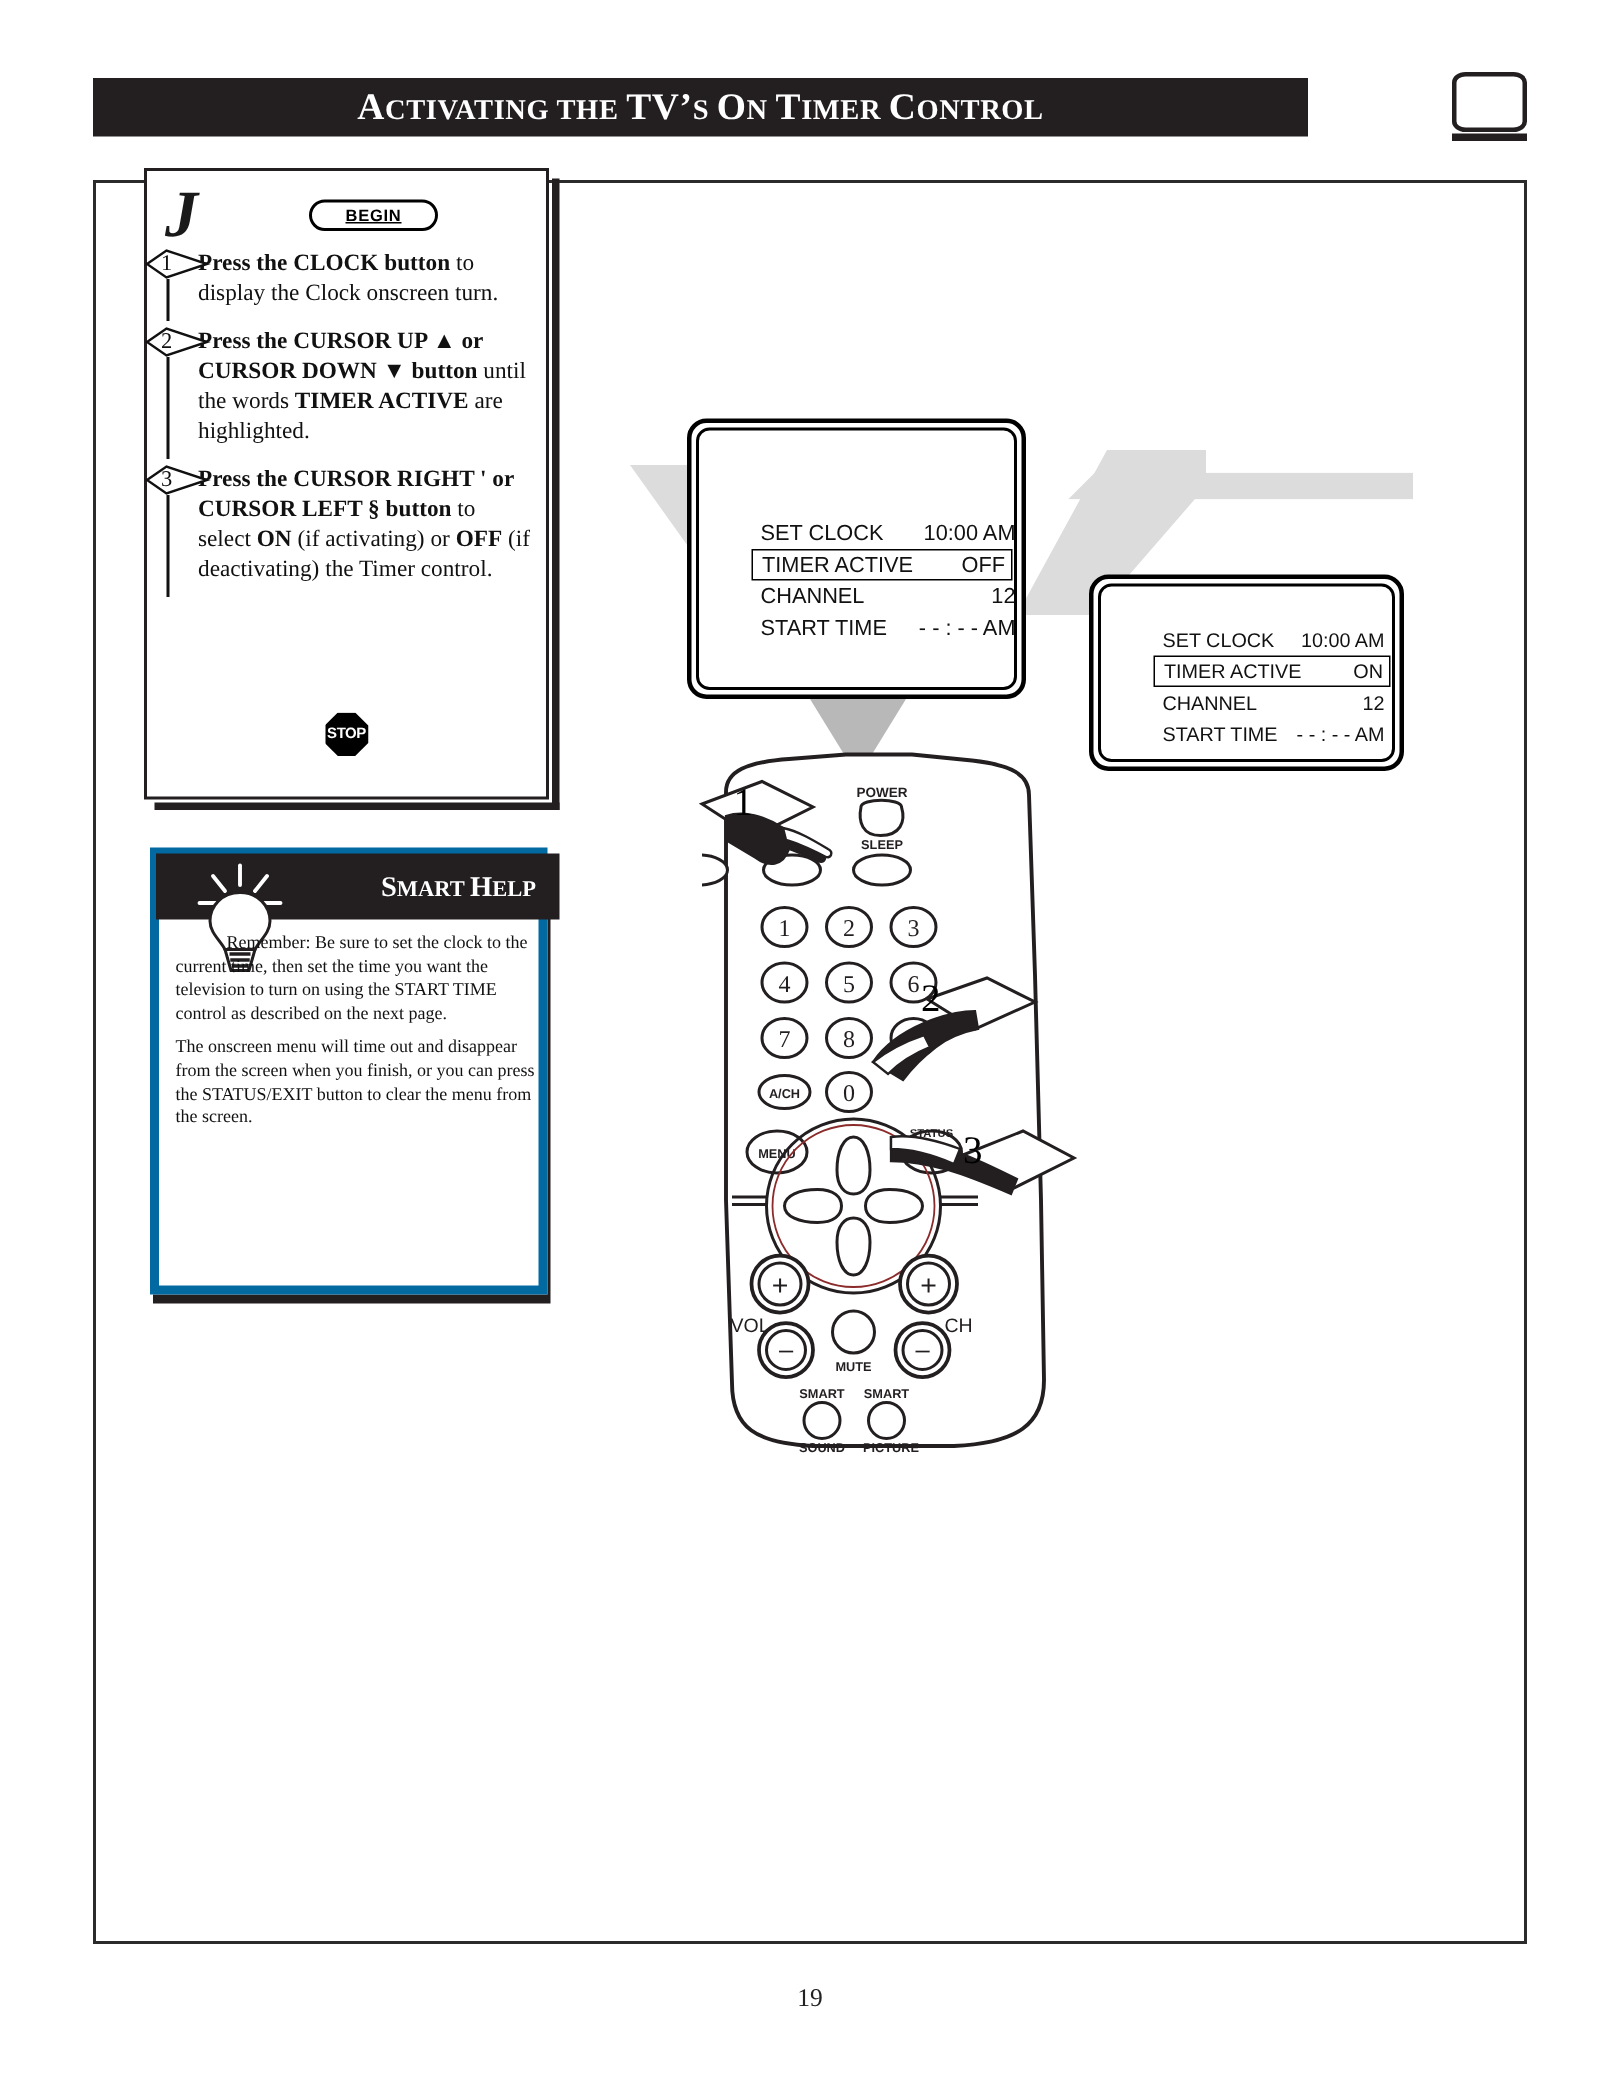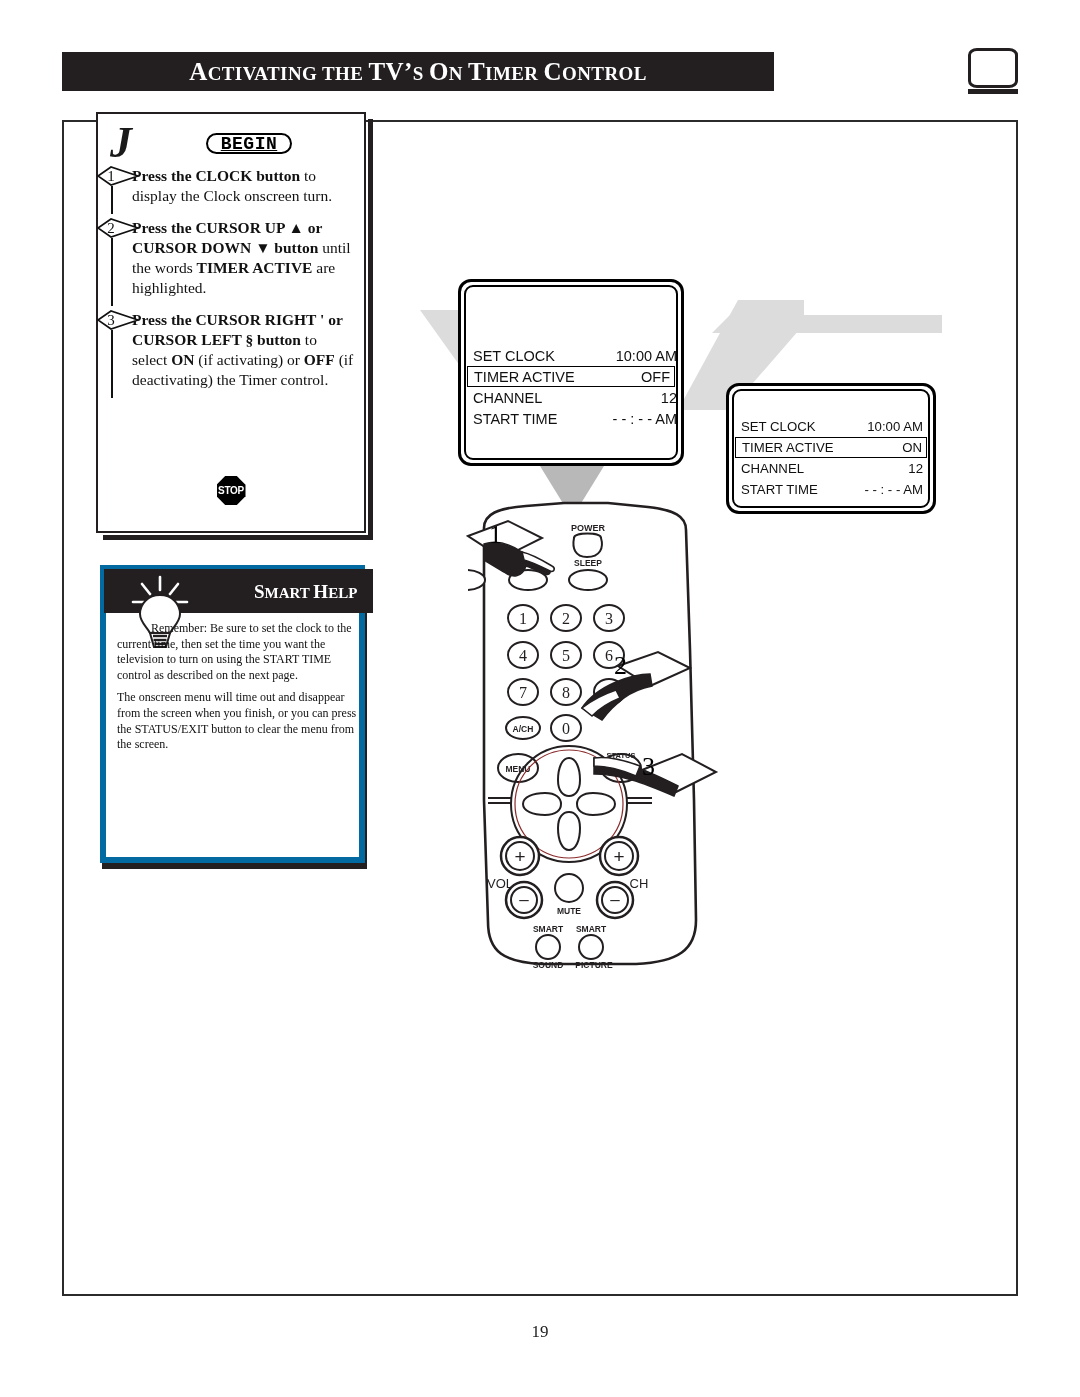--- a/index.html
+++ b/index.html
@@ -5,21 +5,21 @@
   * { box-sizing: border-box; }
   html, body { margin:0; padding:0; }
   body {
     width:1080px; height:1397px; background:#ffffff;
     font-family:"Liberation Serif", serif;
     position:relative; overflow:hidden;
   }
 
   
   #header-bar{
-    position:absolute; left:62px; top:52px; width:712px; height:39px;
+    position:absolute; left:62px; top:52px; width:810px; height:39px;
     background:#231f20;
   }
   #header-title{
     color:#fff; text-align:center; line-height:39px;
     font-family:"Liberation Serif", serif;
     font-size:25px; font-weight:bold; letter-spacing:.4px;
     white-space:nowrap;
   }
   #header-title .sc{ font-size:19px; }
   #tv-icon-wrap{
@@ -60,22 +60,22 @@
     float:left; font-size:44px; line-height:36px;
     font-weight:bold; font-style:italic; padding:2px 2px 0 2px;
     font-family:"Liberation Serif", serif;
   }
   #begin-badge{
     margin:10px auto 0 auto; width:86px; height:21px;
     border:2px solid #000; border-radius:11px;
     display:flex; align-items:center; justify-content:center;
   }
   #begin-badge span{
-    font-family:Liberation Mono, monospace;
-    font-size:18px; font-weight:bold; letter-spacing:.5px;
+    font-family:Liberation Sans, sans-serif;
+    font-size:11px; font-weight:bold; letter-spacing:.5px;
     text-decoration:underline;
   }
   .step{
     position:relative; padding:0 9px 0 34px; margin-top:12px;
     font-size:15.5px; line-height:1.29; color:#111;
   }
   .step .num{
     position:absolute; left:-1px; top:0px; width:44px; height:20px;
   }
   .step .num svg{ display:block; }
@@ -137,21 +137,21 @@
   .tv .inner{
     position:absolute; inset:3px; border:2px solid #000; border-radius:9px;
   }
   #tv1{ left:458px; top:279px; width:226px; height:187px; z-index:4; }
   #tv2{ left:726px; top:383px; width:210px; height:131px; z-index:4; }
   .tv-shadow{
     position:absolute; background:#c9c9c9; z-index:1;
   }
   .menu{
     position:absolute; left:0; right:0;
-    font-family:"Liberation Sans", sans-serif; color:#111;
+    font-family:"Liberation Sans", sans-serif; color:#111;padding-left:34px;
   }
   .menu .row{
     display:flex; align-items:center; height:21px;
     padding:0 10px 0 12px;
   }
   .menu .row .lbl{ flex:0 0 auto; }
   .menu .row .val{ margin-left:auto; }
   .menu .row.sel{ border:1.5px solid #000; margin:0 6px; padding:0 4px 0 6px; height:21px; }
   #tv1 .menu{ top:63px; font-size:14.5px; }
   #tv2 .menu{ top:30px; font-size:13.2px; }

